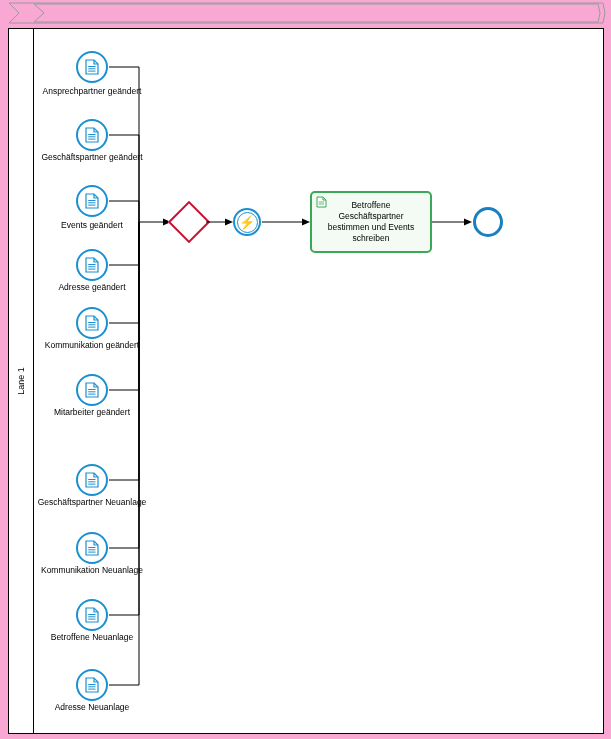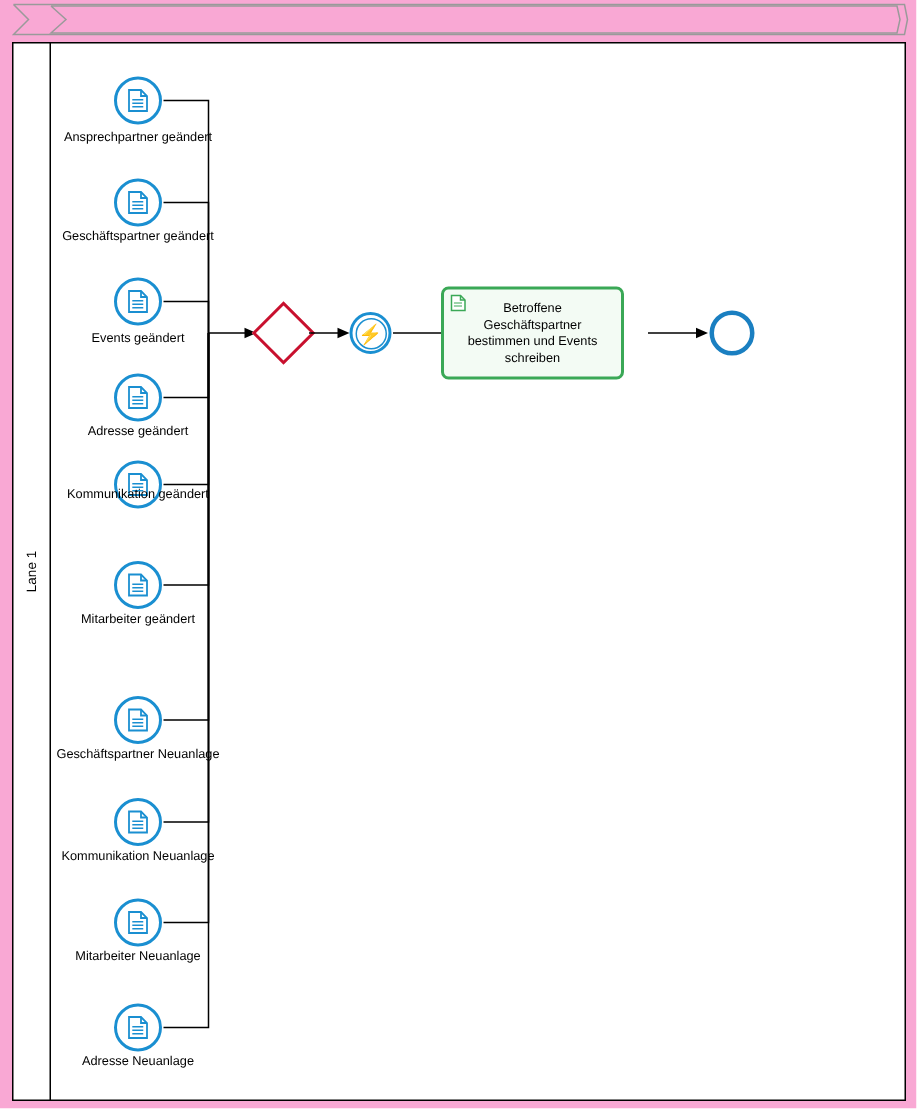--- a/index.html
+++ b/index.html
@@ -220,21 +220,21 @@
 
   <div class="abs msg-event" style="left:76px; top:307px;">
     <svg width="14" height="16" viewBox="0 0 14 16">
       <path d="M1 1 h8 l4 4 v10 h-12 z" fill="#ffffff" stroke="#1a8fd1" stroke-width="1.2"></path>
       <path d="M9 1 v4 h4" fill="none" stroke="#1a8fd1" stroke-width="1.2"></path>
       <line x1="3.2" y1="7.5" x2="10.5" y2="7.5" stroke="#1a8fd1" stroke-width="1"></line>
       <line x1="3.2" y1="9.8" x2="10.5" y2="9.8" stroke="#1a8fd1" stroke-width="1"></line>
       <line x1="3.2" y1="12.1" x2="10.5" y2="12.1" stroke="#1a8fd1" stroke-width="1"></line>
     </svg>
   </div>
-  <div class="abs event-label" style="left:37px; top:324px;">Kommunikation geändert</div>
+  <div class="abs event-label" style="left:37px; top:340px;">Kommunikation geändert</div>
 
   <div class="abs msg-event" style="left:76px; top:374px;">
     <svg width="14" height="16" viewBox="0 0 14 16">
       <path d="M1 1 h8 l4 4 v10 h-12 z" fill="#ffffff" stroke="#1a8fd1" stroke-width="1.2"></path>
       <path d="M9 1 v4 h4" fill="none" stroke="#1a8fd1" stroke-width="1.2"></path>
       <line x1="3.2" y1="7.5" x2="10.5" y2="7.5" stroke="#1a8fd1" stroke-width="1"></line>
       <line x1="3.2" y1="9.8" x2="10.5" y2="9.8" stroke="#1a8fd1" stroke-width="1"></line>
       <line x1="3.2" y1="12.1" x2="10.5" y2="12.1" stroke="#1a8fd1" stroke-width="1"></line>
     </svg>
   </div>
@@ -264,21 +264,21 @@
 
   <div class="abs msg-event" style="left:76px; top:599px;">
     <svg width="14" height="16" viewBox="0 0 14 16">
       <path d="M1 1 h8 l4 4 v10 h-12 z" fill="#ffffff" stroke="#1a8fd1" stroke-width="1.2"></path>
       <path d="M9 1 v4 h4" fill="none" stroke="#1a8fd1" stroke-width="1.2"></path>
       <line x1="3.2" y1="7.5" x2="10.5" y2="7.5" stroke="#1a8fd1" stroke-width="1"></line>
       <line x1="3.2" y1="9.8" x2="10.5" y2="9.8" stroke="#1a8fd1" stroke-width="1"></line>
       <line x1="3.2" y1="12.1" x2="10.5" y2="12.1" stroke="#1a8fd1" stroke-width="1"></line>
     </svg>
   </div>
-  <div class="abs event-label" style="left:37px; top:632px;">Mitarbeiter Neuanlage</div>
+  <div class="abs event-label" style="left:37px; top:632px;">Betroffene Neuanlage</div>
 
   <div class="abs msg-event" style="left:76px; top:669px;">
     <svg width="14" height="16" viewBox="0 0 14 16">
       <path d="M1 1 h8 l4 4 v10 h-12 z" fill="#ffffff" stroke="#1a8fd1" stroke-width="1.2"></path>
       <path d="M9 1 v4 h4" fill="none" stroke="#1a8fd1" stroke-width="1.2"></path>
       <line x1="3.2" y1="7.5" x2="10.5" y2="7.5" stroke="#1a8fd1" stroke-width="1"></line>
       <line x1="3.2" y1="9.8" x2="10.5" y2="9.8" stroke="#1a8fd1" stroke-width="1"></line>
       <line x1="3.2" y1="12.1" x2="10.5" y2="12.1" stroke="#1a8fd1" stroke-width="1"></line>
     </svg>
   </div>
@@ -312,21 +312,21 @@
 
   <div class="abs inter-event" style="left:233px; top:208px;">
     <span class="bolt">⚡</span>
   </div>
 
   <svg class="abs" style="left:262px; top:214px;" width="50" height="16">
     <line x1="0" y1="8" x2="43" y2="8" stroke="#000000" stroke-width="1"></line>
     <polygon points="48,8 40,4.5 40,11.5" fill="#000000" stroke="none"></polygon>
   </svg>
 
-  <div class="abs task" style="left:294px; top:191px;justify-content:center;">
+  <div class="abs task" style="left:310px; top:191px;justify-content:center;">
     <svg class="task-icon" width="11" height="12" viewBox="0 0 11 12">
       <path d="M1 1 h6 l3 3 v7 h-9 z" fill="#ffffff" stroke="#3aa856" stroke-width="1"></path>
       <path d="M7 1 v3 h3" fill="none" stroke="#3aa856" stroke-width="1"></path>
       <line x1="2.6" y1="6" x2="8" y2="6" stroke="#3aa856" stroke-width="0.8"></line>
       <line x1="2.6" y1="8" x2="8" y2="8" stroke="#3aa856" stroke-width="0.8"></line>
     </svg>
     <div class="task-text">Betroffene Geschäftspartner bestimmen und Events schreiben</div>
   </div>
 
   <svg class="abs" style="left:432px; top:214px;" width="42" height="16">

